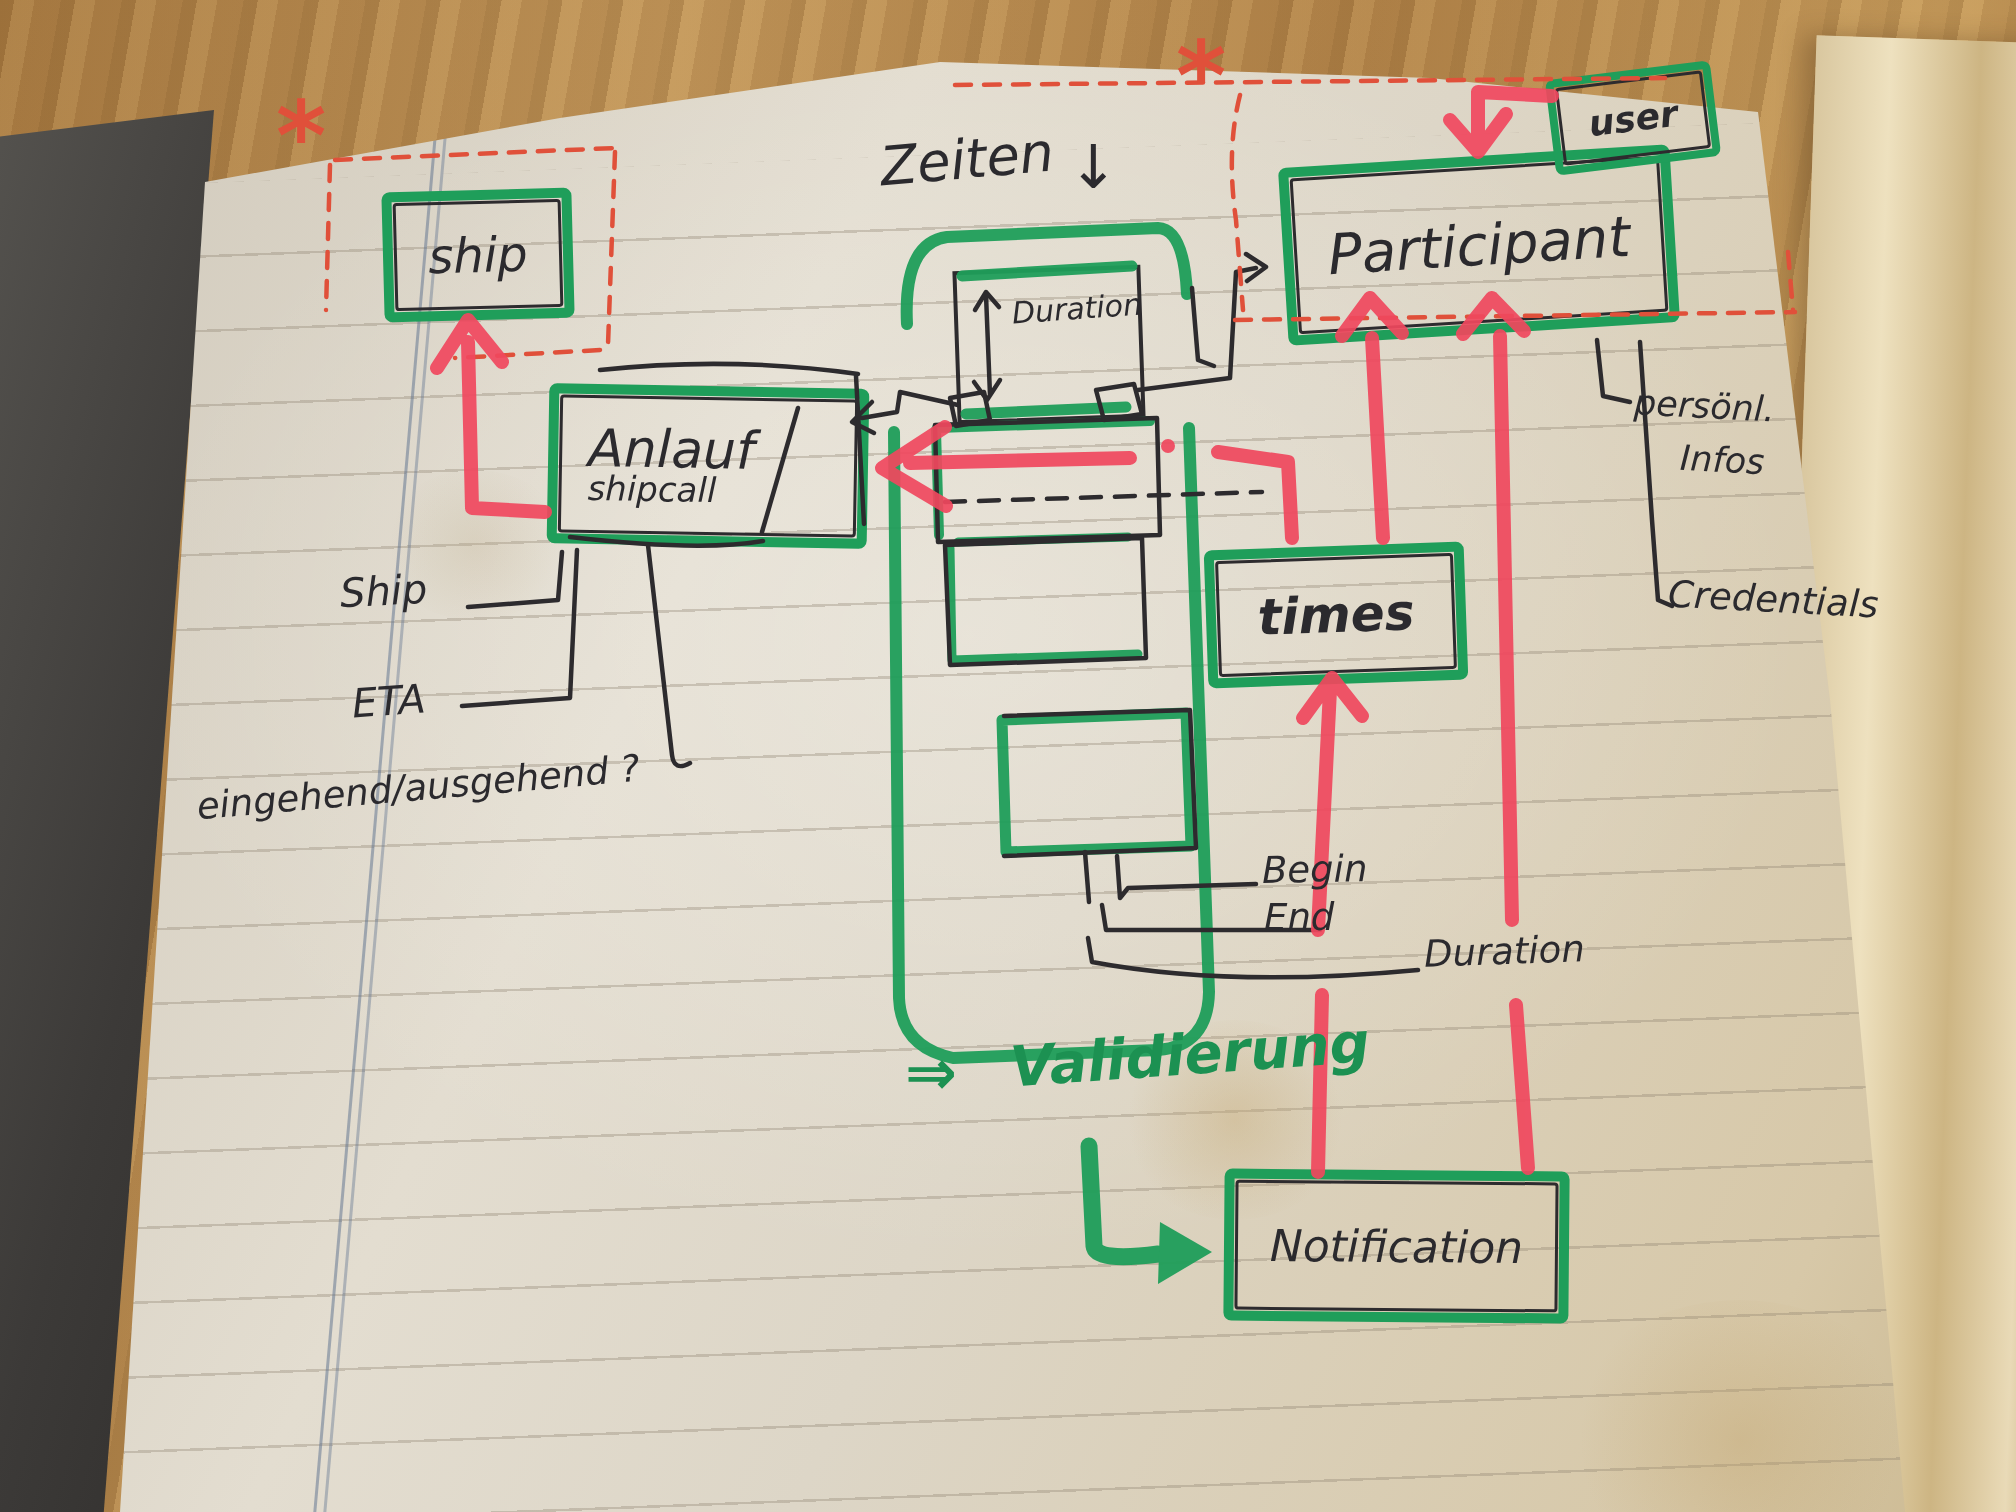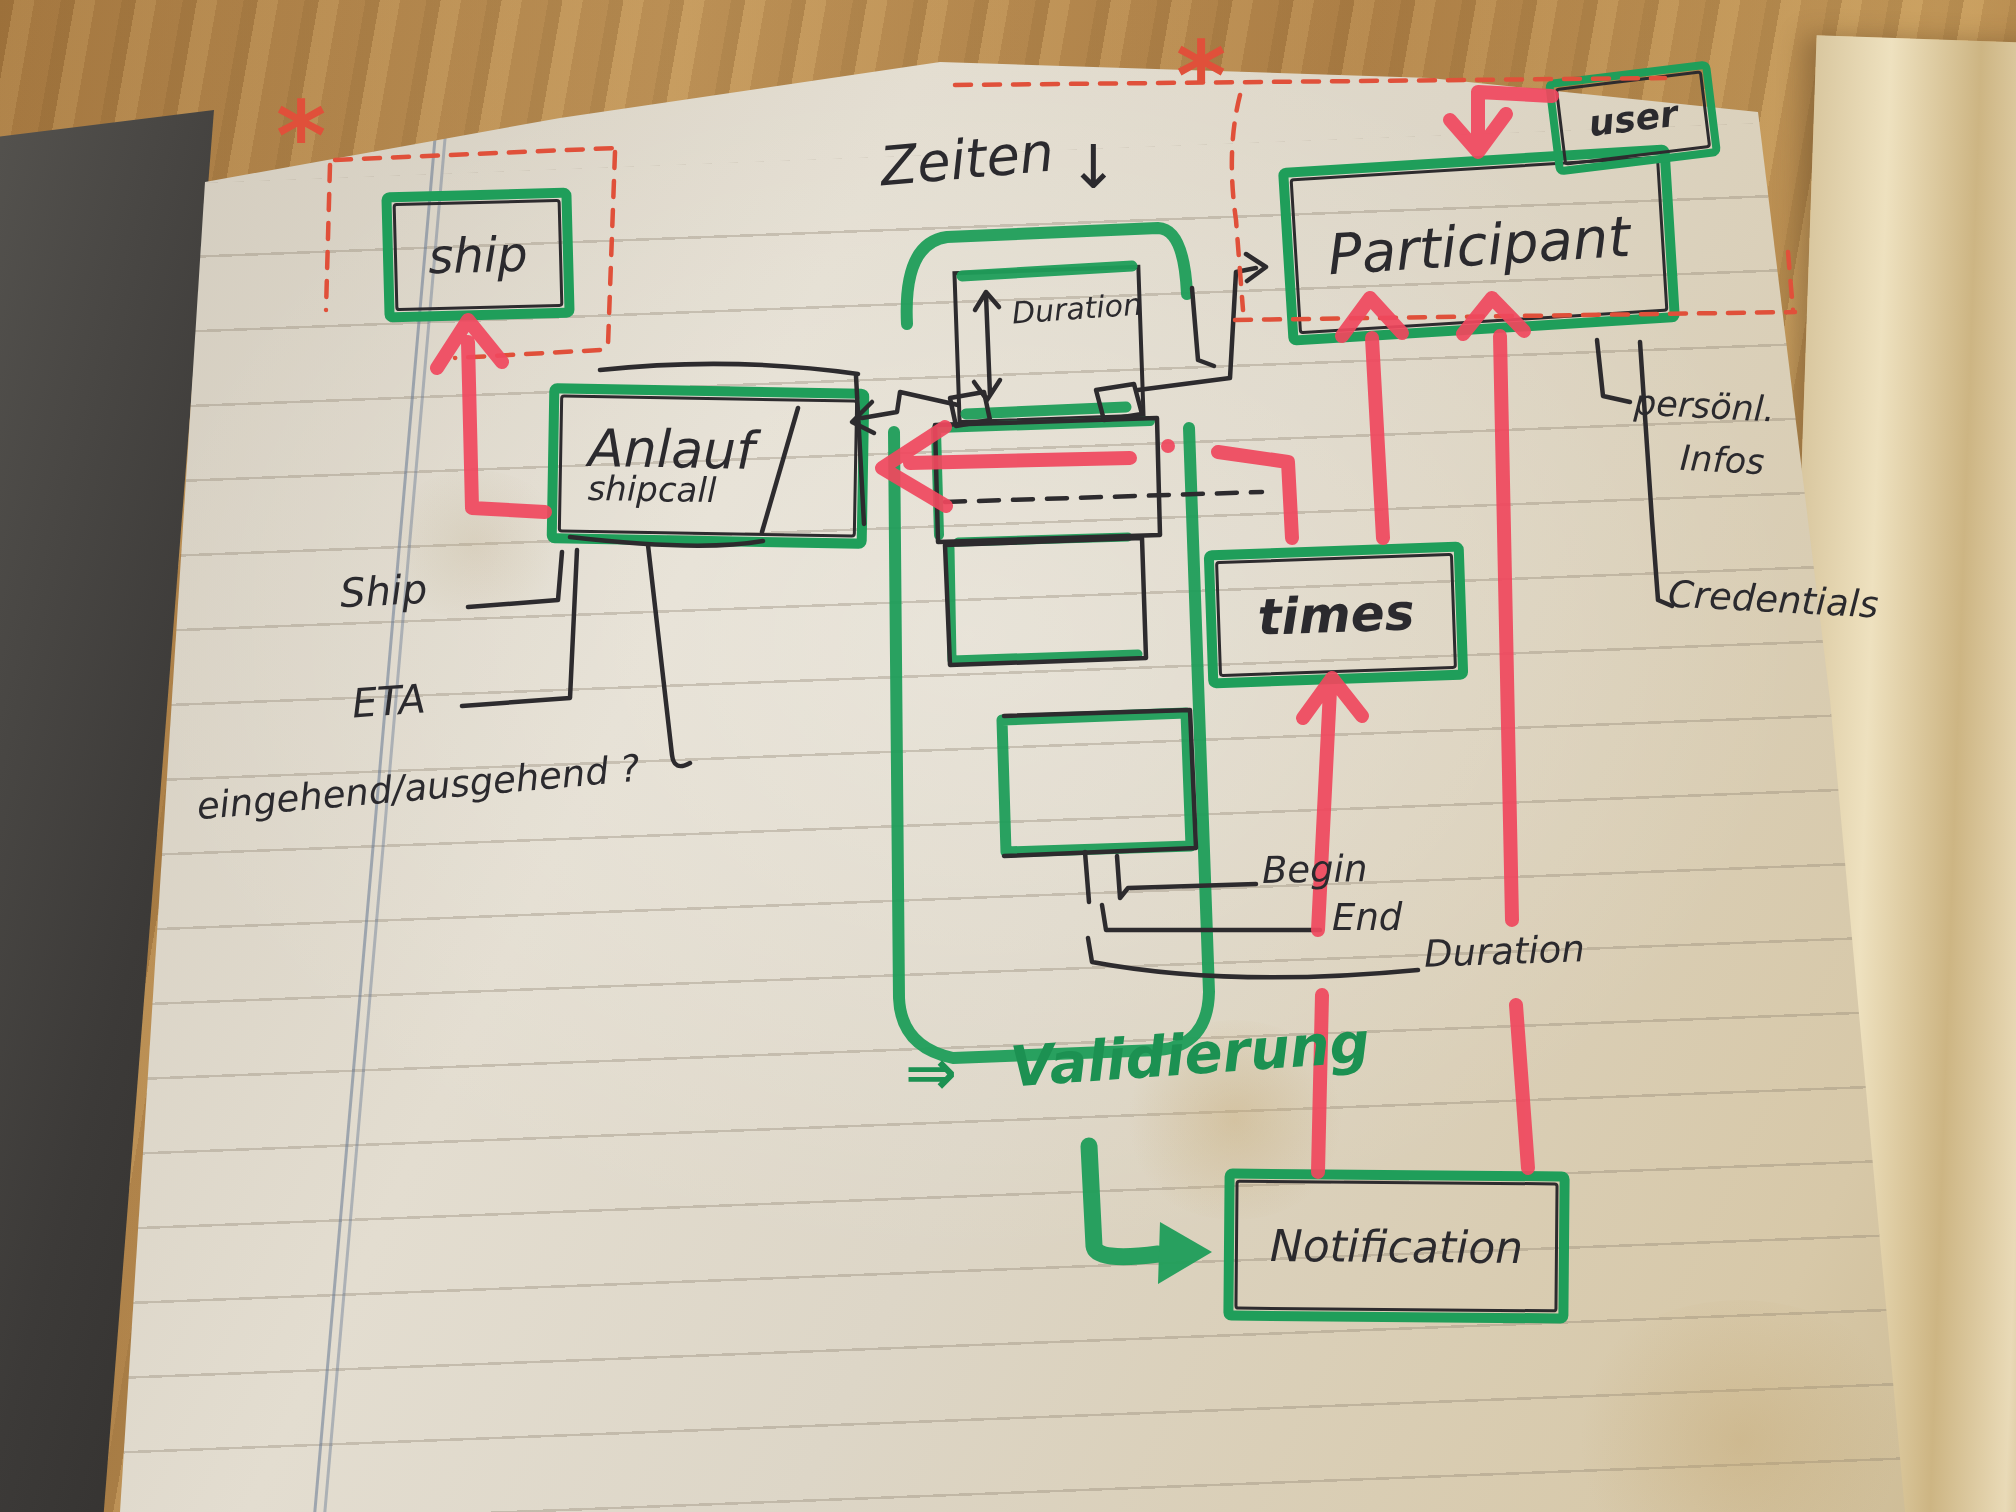--- a/index.html
+++ b/index.html
@@ -187,20 +187,20 @@
 
     <span class="note" style="left:340px;top:568px;font-size:40px;transform:rotate(-3deg);">Ship</span>
     <span class="note" style="left:352px;top:678px;font-size:40px;transform:rotate(-4deg);">ETA</span>
     <span class="note" style="left:196px;top:766px;font-size:37px;transform:rotate(-5deg);">eingehend/ausgehend ?</span>
 
     <span class="note" style="left:1634px;top:386px;font-size:35px;transform:rotate(3deg);">persönl.</span>
     <span class="note" style="left:1680px;top:440px;font-size:35px;transform:rotate(3deg);">Infos</span>
     <span class="note" style="left:1668px;top:578px;font-size:37px;transform:rotate(3deg);">Credentials</span>
 
     <span class="note" style="left:1262px;top:848px;font-size:37px;transform:rotate(-1deg);">Begin</span>
-    <span class="note" style="left:1332px;top:896px;font-size:37px;">End</span>
+    <span class="note" style="left:1264px;top:896px;font-size:37px;">End</span>
     <span class="note" style="left:1424px;top:930px;font-size:37px;transform:rotate(-2deg);">Duration</span>
 
     <span class="note green-text" style="left:905px;top:1036px;font-size:62px;">⇒</span>
     <span class="note green-text" style="left:1010px;top:1022px;font-size:56px;transform:rotate(-4deg);">Validierung</span>
   </div>
 
 </div>
 
 </body></html>

